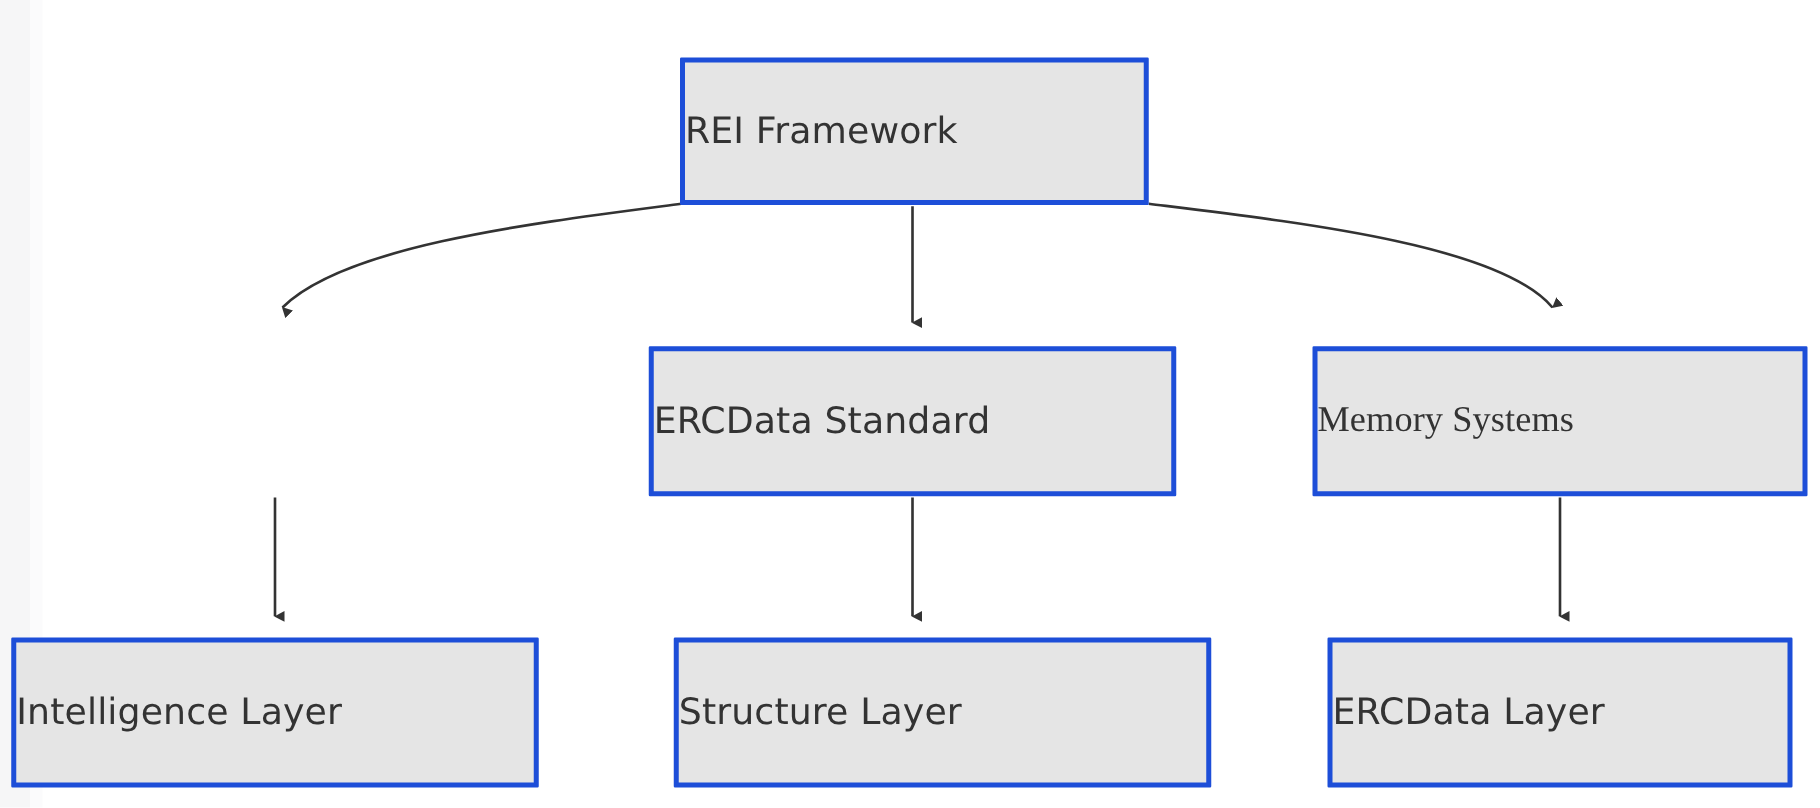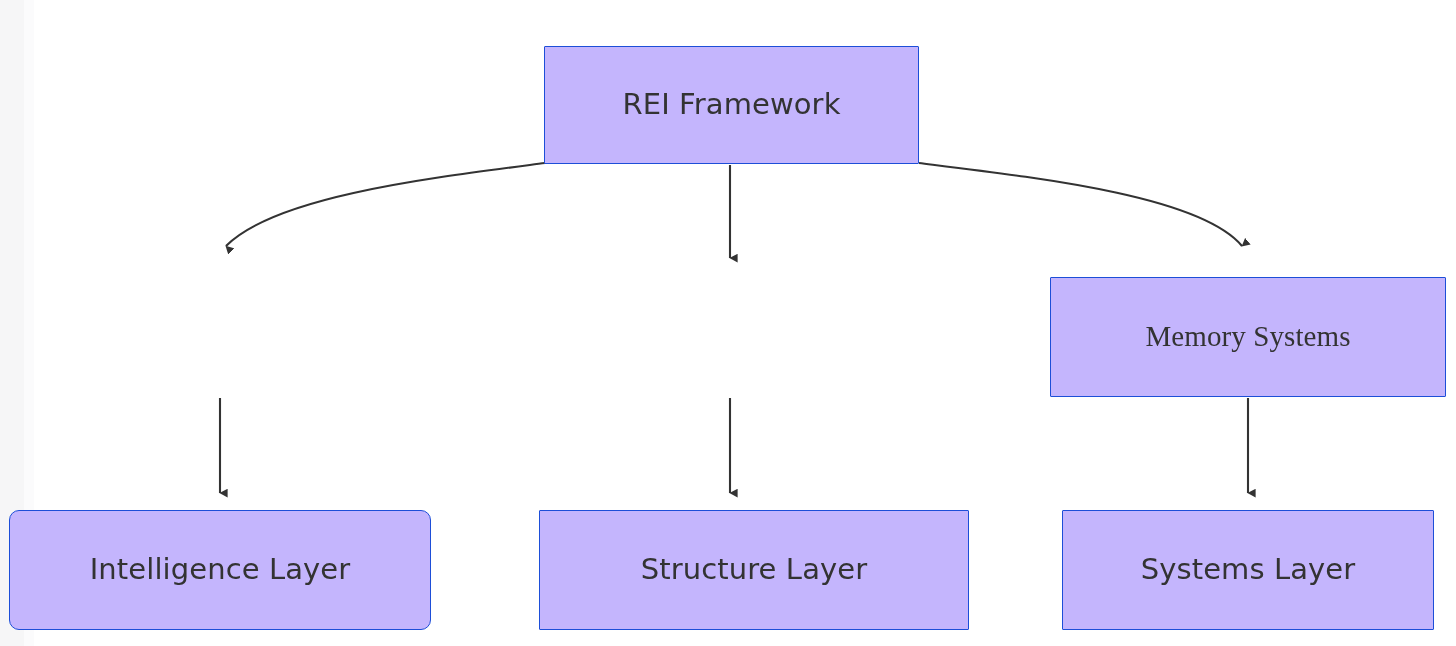--- a/index.html
+++ b/index.html
@@ -41,26 +41,26 @@
     position: absolute;
     left: 0;
     top: 0;
     width: 1456px;
     height: 646px;
     overflow: visible;
   }
   .node {
     position: absolute;
     box-sizing: border-box;
-    background: #c4b5fd;
-    border: 1px solid #1d4ed8;
+    background: #e5e5e5;
+    border: 4px solid #1d4ed8;
     border-radius: 1px;
     display: flex;
     align-items: center;
-    justify-content: center;
+    justify-content: flex-start;
     z-index: 2;
   }
   .node-label {
     color: #333333;
     font-size: 29px;
     font-weight: 400;
     line-height: 1.1;
     letter-spacing: 0.1px;
     white-space: nowrap;
     text-align: center;
@@ -92,30 +92,33 @@
     <path d="M 730,398 L 730,493" fill="none" stroke="#333333" stroke-width="2.1" marker-end="url(#arrowhead)"></path>
 
     <path d="M 1248,398 L 1248,493" fill="none" stroke="#333333" stroke-width="2.1" marker-end="url(#arrowhead)"></path>
   </svg>
 
   <div class="node" style="left:544px; top:46px; width:375px; height:118px;">
     <span class="node-label">REI Framework</span>
   </div>
 
 
+  <div class="node" style="left:519px; top:277px; width:422px; height:120px;">
+    <span class="node-label">ERCData Standard</span>
+  </div>
 
   <div class="node" style="left:1050px; top:277px; width:396px; height:120px;font-family:Liberation Serif, serif;">
     <span class="node-label">Memory Systems</span>
   </div>
 
-  <div class="node" style="left:9px; top:510px; width:422px; height:120px;border-radius:10px;">
+  <div class="node" style="left:9px; top:510px; width:422px; height:120px;">
     <span class="node-label">Intelligence Layer</span>
   </div>
 
   <div class="node" style="left:539px; top:510px; width:430px; height:120px;">
     <span class="node-label">Structure Layer</span>
   </div>
 
   <div class="node" style="left:1062px; top:510px; width:372px; height:120px;">
-    <span class="node-label">Systems Layer</span>
+    <span class="node-label">ERCData Layer</span>
   </div>
 
 </div>
 
 </body></html>

